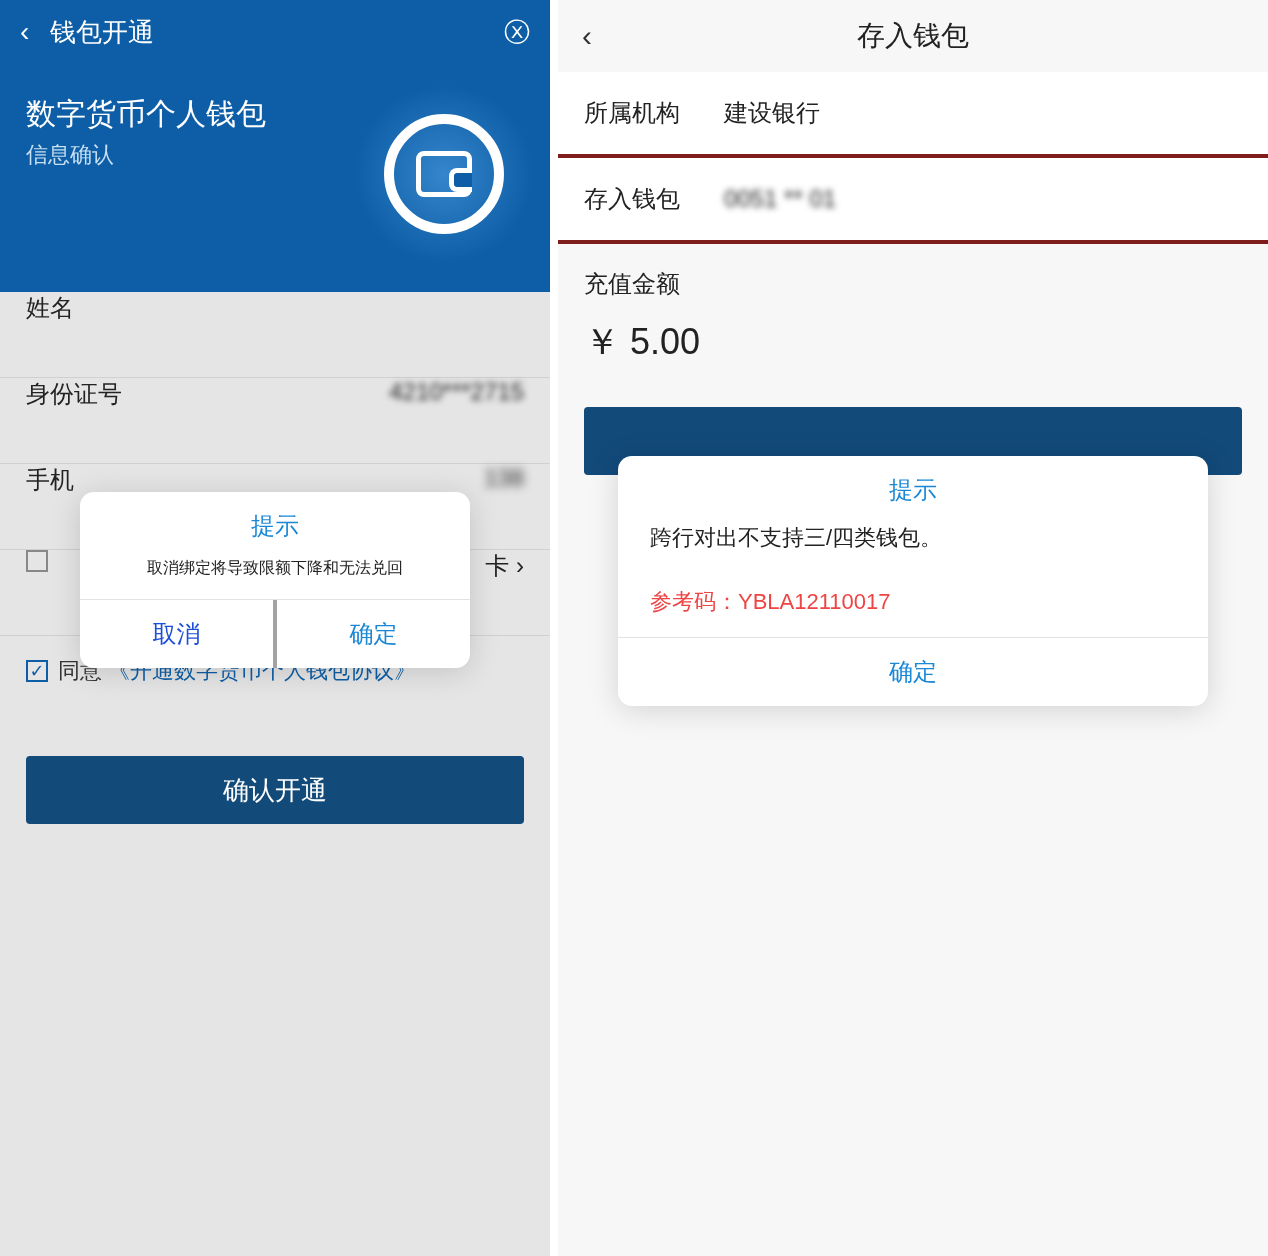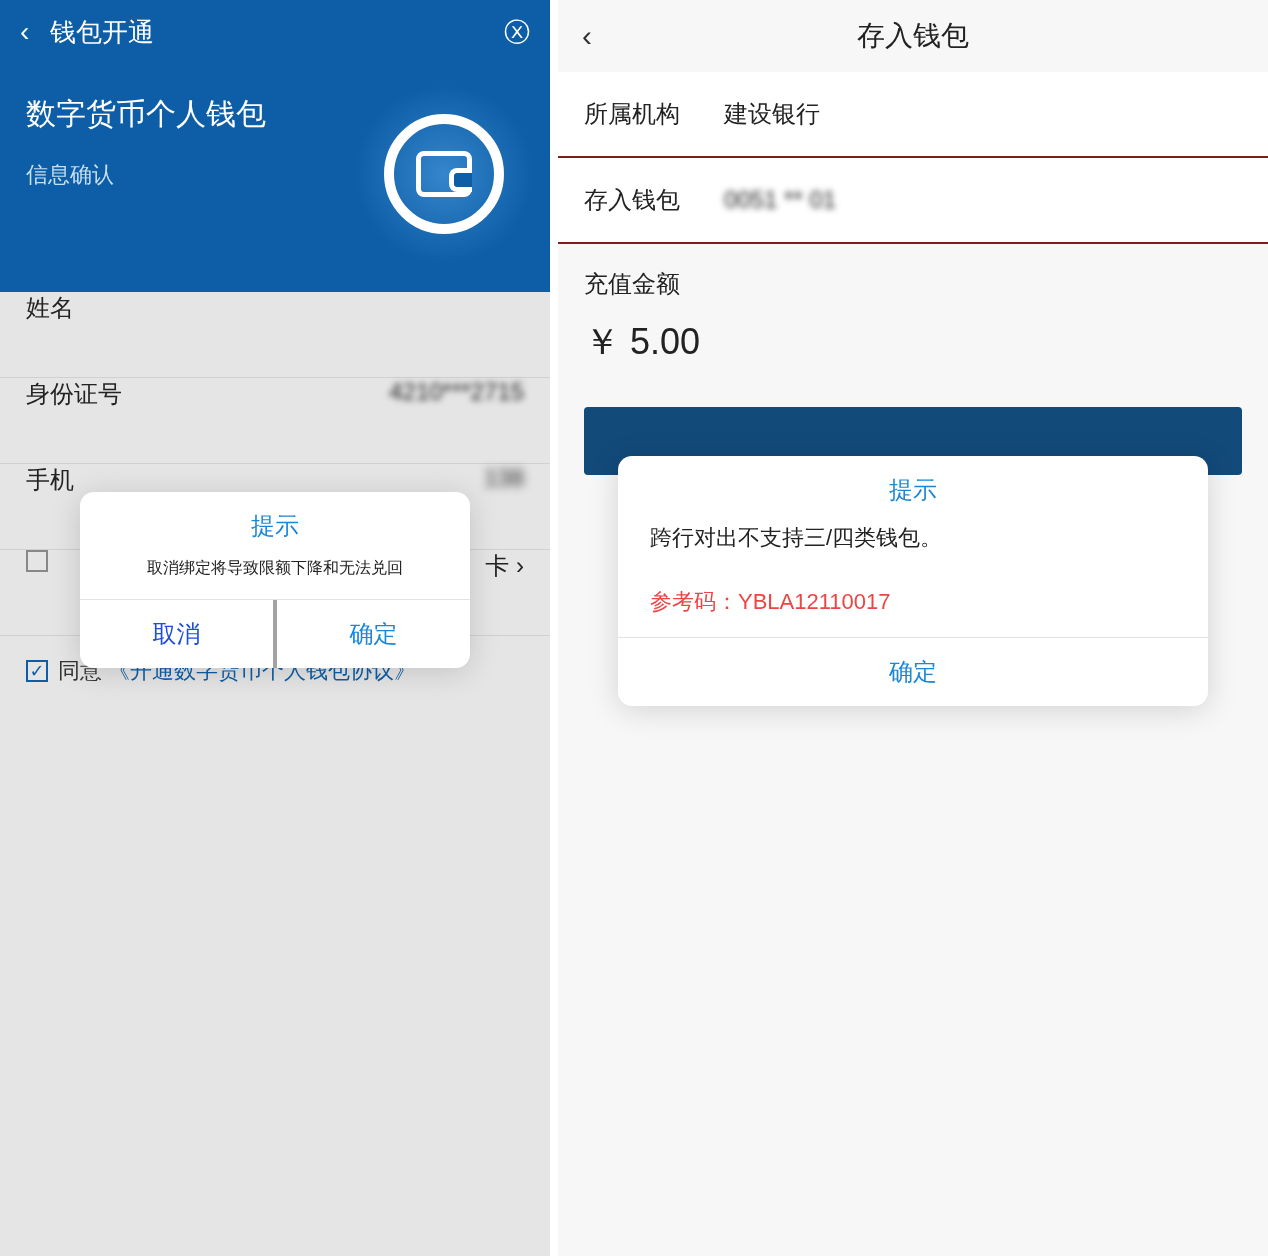--- a/index.html
+++ b/index.html
@@ -9,21 +9,21 @@
 .screen-right { flex: 1; }
 
 
 .l-header { background: #0d5ea6; height: 64px; display: flex; align-items: center; padding: 0 20px; color: #fff; }
 .l-back { width: 30px; font-size: 28px; }
 .l-title { flex: 1; font-size: 26px; font-weight: 400; }
 .l-close { width: 30px; font-size: 26px; text-align: right; }
 
 .l-hero { background: linear-gradient(#0d5ea6, #0d5ea6); height: 228px; padding: 28px 26px 0 26px; color: #fff; position: relative; }
 .l-hero-title { font-size: 30px; line-height: 44px; font-weight: 500; }
-.l-hero-sub { font-size: 22px; color: #c6dff2; margin-top: 24px; }
+.l-hero-sub { font-size: 22px; color: #c6dff2; margin-top: 4px; }
 .l-hero-icon { position: absolute; right: 36px; top: 40px; width: 140px; height: 140px; }
 .l-hero-icon .glow { position: absolute; inset: -20px; border-radius: 50%; background: radial-gradient(circle, rgba(80,160,230,.6), rgba(13,94,166,0) 70%); }
 .l-hero-icon .ring { position: absolute; inset: 10px; border: 10px solid #fff; border-radius: 50%; display:flex; align-items:center; justify-content:center; }
 .l-hero-icon .wallet { width: 56px; height: 46px; border: 5px solid #fff; border-radius: 8px; position: relative; }
 .l-hero-icon .wallet::before { content:""; position:absolute; right:-5px; top:12px; width:18px; height:14px; border:5px solid #fff; border-right:none; border-radius: 8px 0 0 8px; background:#0d5ea6; }
 
 .l-body { background: #e5e5e5; position: relative; height: calc(1256px - 64px - 228px); }
 .l-row { height: 86px; border-bottom: 1px solid #d0d0d0; display: flex; padding: 0 26px; font-size: 24px; color: #222; }
 .l-row .label { flex: 1; }
 .l-row .value { color: #222; filter: blur(3px); }
@@ -39,21 +39,21 @@
 .l-dialog-btns div { flex: 1; text-align: center; padding: 18px 0; font-size: 24px; }
 .l-dialog-cancel { color: #1d4ed8; border-right: 4px solid #a3a3a3; }
 .l-dialog-ok { color: #1b88d6; }
 
 
 .r-header { height: 72px; display: flex; align-items: center; padding: 0 24px; font-size: 28px; color: #222; background: #f7f7f7; }
 .r-back { width: 40px; font-size: 30px; color: #333; }
 .r-title { flex: 1; text-align: center; font-size: 28px; padding-right: 40px; }
 
 .r-body { background: #f7f7f7; height: calc(1256px - 72px); position: relative; }
-.r-row { height: 86px; border-bottom: 2px solid #7f1d1d; display: flex; align-items: center; padding: 0 26px; font-size: 24px; color: #222; background: #fff; }
+.r-row { height: 86px; border-bottom: 4px solid #7f1d1d; display: flex; align-items: center; padding: 0 26px; font-size: 24px; color: #222; background: #fff; }
 .r-row .label { flex: 0 0 140px; }
 .r-row .value { flex: 1; text-align: left; color: #222; }
 .r-row .value.blur { filter: blur(3px); }
 .r-row .chev { color: #999; margin-left: 8px; font-size: 20px; }
 .r-section { padding: 24px 26px 8px 26px; font-size: 24px; color: #222; }
 .r-amount { padding: 10px 26px 30px 26px; font-size: 36px; color: #222; }
 
 .r-submit { margin: 10px 26px; height: 68px; background: #124a7a; color: #fff; border-radius: 4px; }
 
 .r-dialog { position: absolute; left: 60px; right: 60px; top: 384px; background: #fff; border-radius: 14px; overflow: hidden; box-shadow: 0 4px 30px rgba(0,0,0,.15); }
@@ -99,20 +99,21 @@
       <div style="width:22px;height:22px;border:2px solid #888;margin-right:14px"></div>
       <span class="label" style="flex:1;text-align:right"><span>卡</span> ›</span>
     </div>
 
     <div class="l-agree">
       <div class="box">✓</div>
       <span>同意</span>
       <span class="link" style="margin-left:6px">《开通数字货币个人钱包协议》</span>
     </div>
 
+    <div class="l-submit">确认开通</div>
 
     <div class="l-dialog">
       <div class="l-dialog-title">提示</div>
       <div class="l-dialog-msg">取消绑定将导致限额下降和无法兑回</div>
       <div class="l-dialog-btns">
         <div class="l-dialog-cancel">取消</div>
         <div class="l-dialog-ok">确定</div>
       </div>
     </div>
   </div>

